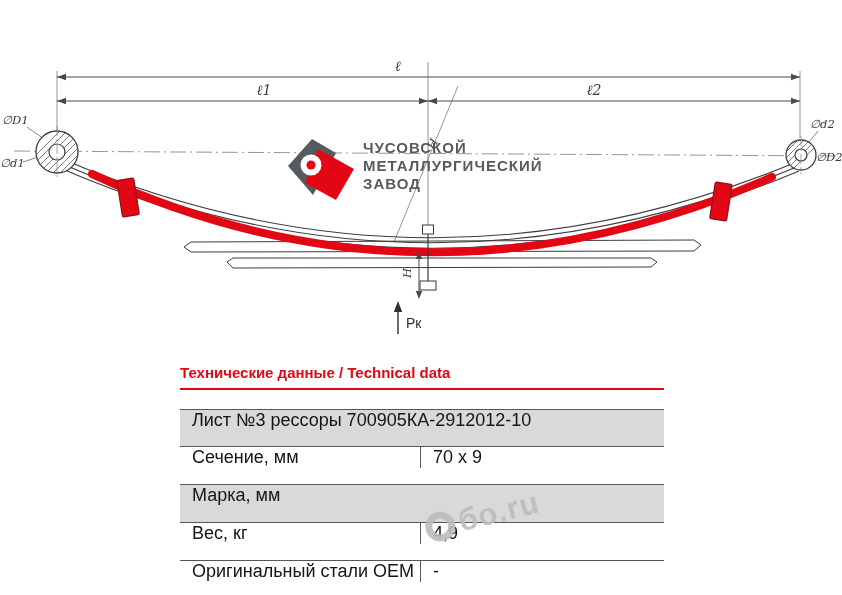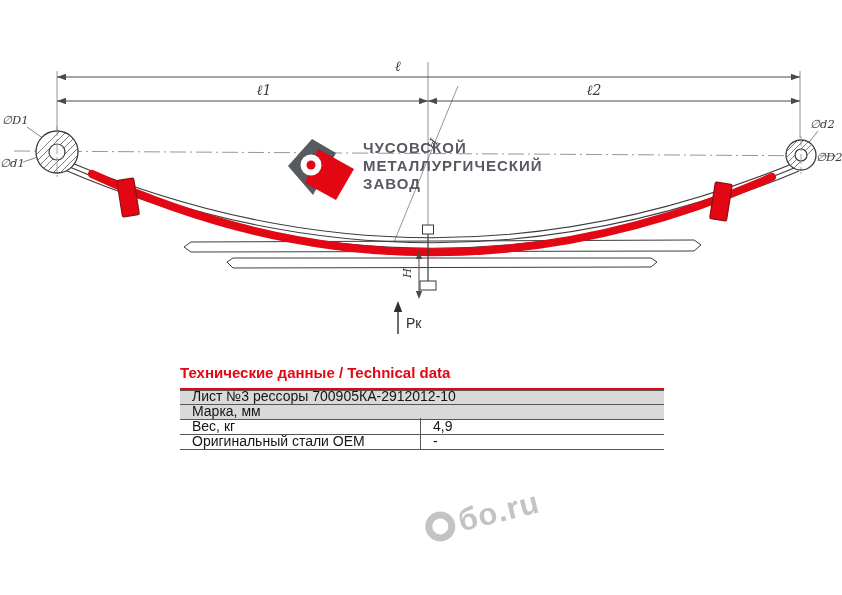--- a/index.html
+++ b/index.html
@@ -8,24 +8,24 @@
 
   
   .drawing { position:absolute; left:0; top:0; }
   .dim-text { font-family:"DejaVu Serif", serif; font-style:italic; font-size:14px; fill:#3a3a3a; }
   .dia-text { font-family:"DejaVu Serif", serif; font-style:italic; font-size:11.5px; fill:#3a3a3a; }
   .logo-text { font-family:"Liberation Sans", sans-serif; font-weight:bold; font-size:15px; fill:#565b61; letter-spacing:1px; }
 
   
   .datasheet { position:absolute; left:180px; top:364px; width:484px; }
   .ds-title { color:#e30613; font-weight:bold; font-size:15px; padding-bottom:7px;
-              border-bottom:2px solid #e30613; margin-bottom:0; }
+              border-bottom:2px solid #e30613; margin-bottom:19px; }
   .ttable { width:100%; }
-  .trow { display:flex; height:15px; align-items:flex-end; border-bottom:1px solid #55565a;
-          font-size:14px; color:#151515; background:#ffffff; }
+  .trow { display:flex; height:38px; align-items:flex-start; border-bottom:1px solid #55565a;
+          font-size:18px; color:#151515; background:#ffffff; }
   .trow.head { border-top:1px solid #55565a; }
   .trow.striped { background:#d9d9d9; }
   .tcell { display:flex; align-items:center; padding-left:12px; }
   .tcell.label { width:240px; }
   .tcell.value { flex:1; border-left:1px solid #55565a; }
   .tcell.full { width:100%; }
 
   
   .watermark { position:absolute; left:424px; top:498px; transform:rotate(-14deg);
                display:flex; align-items:center; gap:4px; color:#bdbdbd; opacity:.9;
@@ -166,20 +166,24 @@
       <text class="logo-text" x="363" y="189">ЗАВОД</text>
     </g>
   </svg>
 
   <div class="datasheet">
     <div class="ds-title">Технические данные / Technical data</div>
     <div class="ttable">
       <div class="trow head striped">
         <div class="tcell full">Лист №3 рессоры 700905КА-2912012-10</div>
       </div>
+      <div class="trow">
+        <div class="tcell label">Сечение, мм</div>
+        <div class="tcell value">70 x 9</div>
+      </div>
       <div class="trow striped">
         <div class="tcell label">Марка, мм</div>
       </div>
       <div class="trow">
         <div class="tcell label">Вес, кг</div>
         <div class="tcell value">4,9</div>
       </div>
       <div class="trow">
         <div class="tcell label">Оригинальный стали ОЕМ</div>
         <div class="tcell value">-</div>

